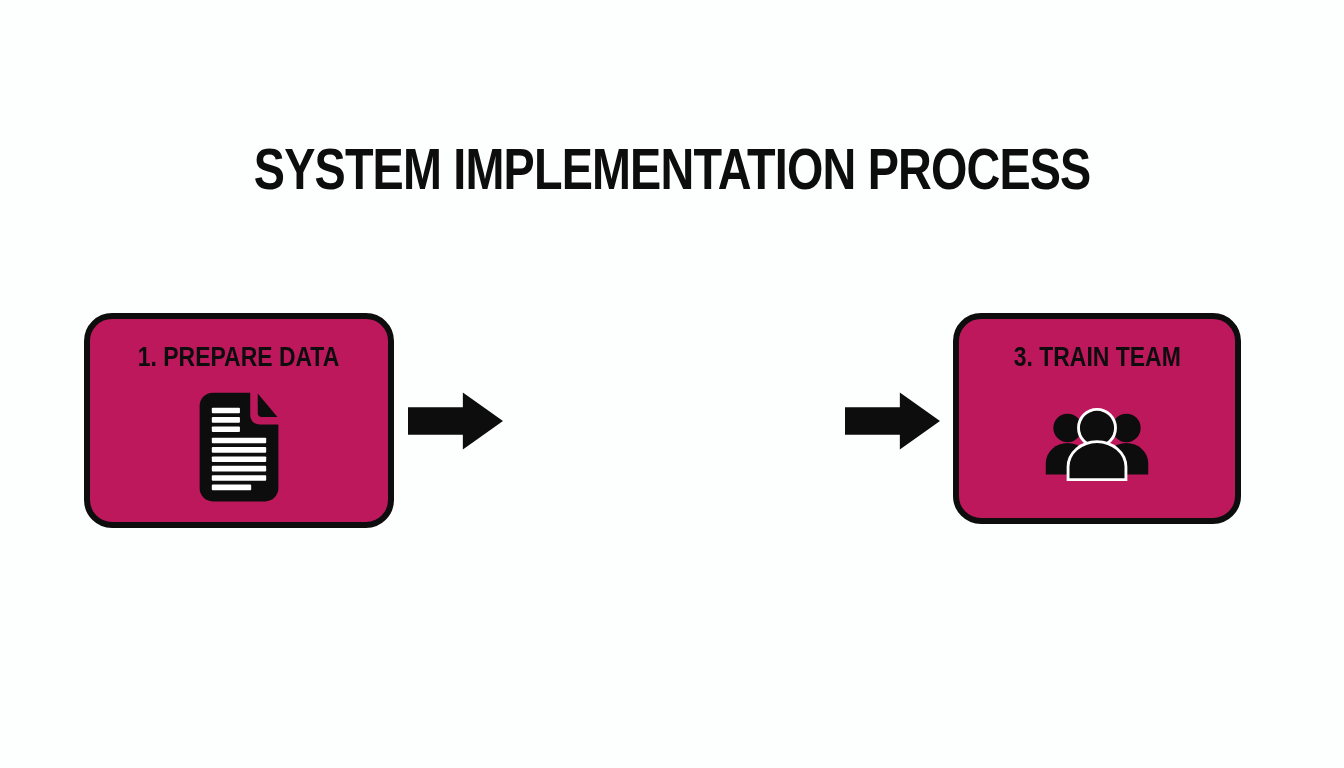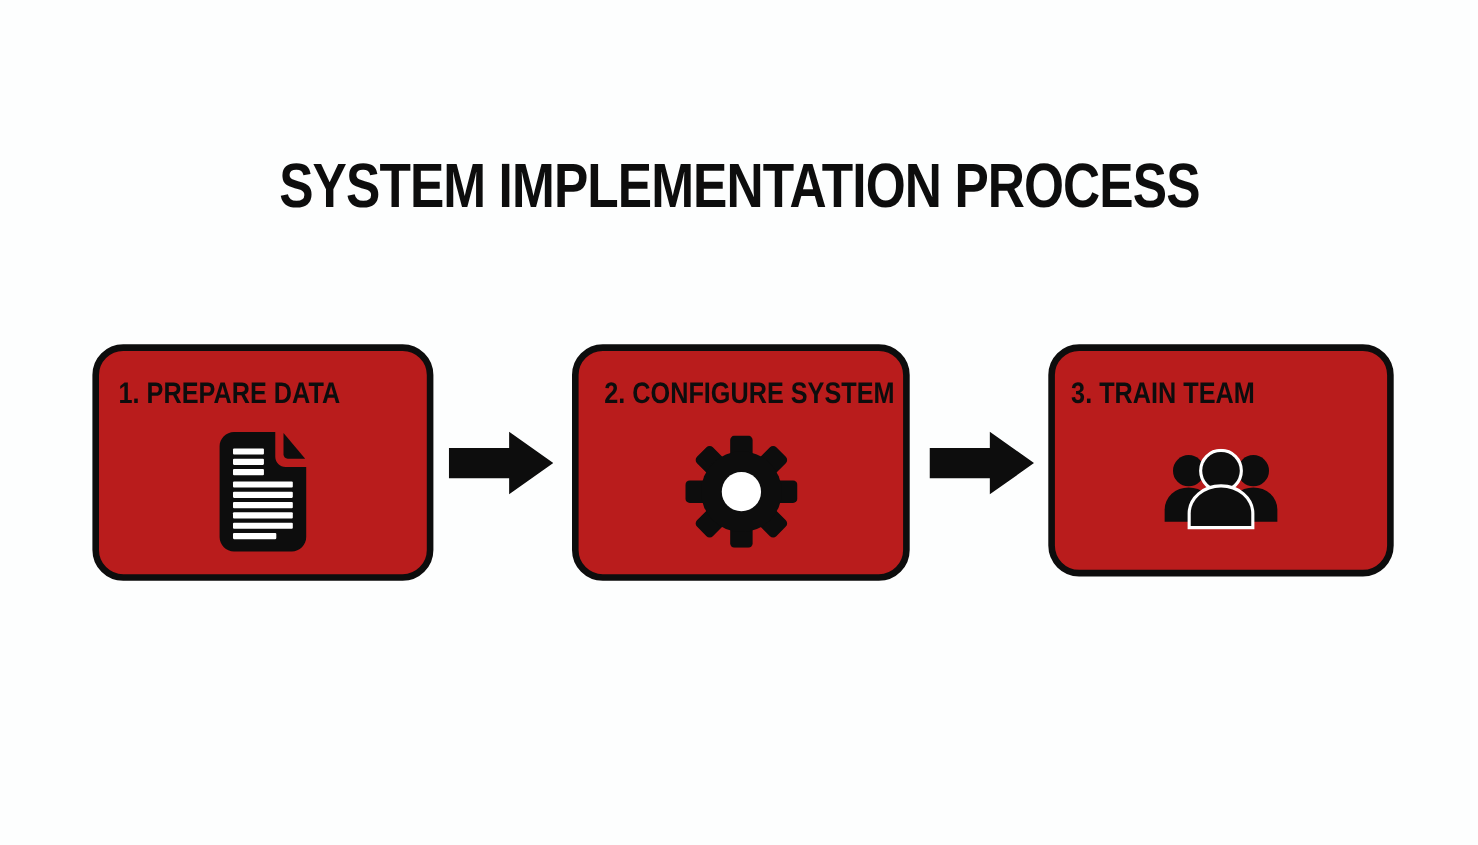--- a/index.html
+++ b/index.html
@@ -30,27 +30,27 @@
     font-size: 57px;
     font-weight: bold;
     letter-spacing: -1px;
     color: #0d0d0d;
     transform: scaleX(0.82);
     transform-origin: center;
     white-space: nowrap;
   }
   .step-box {
     position: absolute;
-    background: #b91c1c;
+    background: #be185d;
     border: 6px solid #0d0d0d;
     border-radius: 28px;
     box-sizing: border-box;
     display: flex;
     flex-direction: column;
-    align-items: flex-start;
+    align-items: center;
   }
   .step-label {
     margin-top: 24px;
     font-size: 27px;
     font-weight: bold;
     color: #0d0d0d;
     transform: scaleX(0.85);
     transform-origin: center;
     white-space: nowrap;
     line-height: 1.1;
@@ -103,47 +103,28 @@
       </svg>
     </div>
   </div>
 
   <div class="arrow" style="left:408px; top:392px;">
     <svg width="95" height="58" viewBox="0 0 97 58" aria-hidden="true">
       <polygon class="ink" points="0,15 56,15 56,0 97,29 56,58 56,43 0,43"></polygon>
     </svg>
   </div>
 
-  <div class="step-box" style="left:520px; top:313px; width:307px; height:215px;">
-    <div class="step-label">2. CONFIGURE SYSTEM</div>
-    <div class="step-icon-area">
-      <svg width="102" height="102" viewBox="0 0 100 100" aria-hidden="true">
-        <g class="ink">
-          <rect x="40" y="0" width="20" height="28" rx="4"></rect>
-          <rect x="40" y="0" width="20" height="28" rx="4" transform="rotate(45 50 50)"></rect>
-          <rect x="40" y="0" width="20" height="28" rx="4" transform="rotate(90 50 50)"></rect>
-          <rect x="40" y="0" width="20" height="28" rx="4" transform="rotate(135 50 50)"></rect>
-          <rect x="40" y="0" width="20" height="28" rx="4" transform="rotate(180 50 50)"></rect>
-          <rect x="40" y="0" width="20" height="28" rx="4" transform="rotate(225 50 50)"></rect>
-          <rect x="40" y="0" width="20" height="28" rx="4" transform="rotate(270 50 50)"></rect>
-          <rect x="40" y="0" width="20" height="28" rx="4" transform="rotate(315 50 50)"></rect>
-          <circle cx="50" cy="50" r="36"></circle>
-        </g>
-        <circle class="hole" cx="50" cy="50" r="17.5"></circle>
-      </svg>
-    </div>
-  </div>
 
   <div class="arrow" style="left:845px; top:392px;">
     <svg width="95" height="58" viewBox="0 0 97 58" aria-hidden="true">
       <polygon class="ink" points="0,15 56,15 56,0 97,29 56,58 56,43 0,43"></polygon>
     </svg>
   </div>
 
-  <div class="step-box" style="left:953px; top:313px; width:314px; height:211px;">
+  <div class="step-box" style="left:953px; top:313px; width:288px; height:211px;">
     <div class="step-label">3. TRAIN TEAM</div>
     <div class="step-icon-area">
       <svg width="114" height="74" viewBox="0 0 120 78" aria-hidden="true">
         <g class="ink">
           <circle cx="29" cy="21" r="15"></circle>
           <path d="M6 70 V58 A23 21 0 0 1 52 58 V70 Z"></path>
           <circle cx="91" cy="21" r="15"></circle>
           <path d="M68 70 V58 A23 21 0 0 1 114 58 V70 Z"></path>
         </g>
         <g class="ink front-person">

